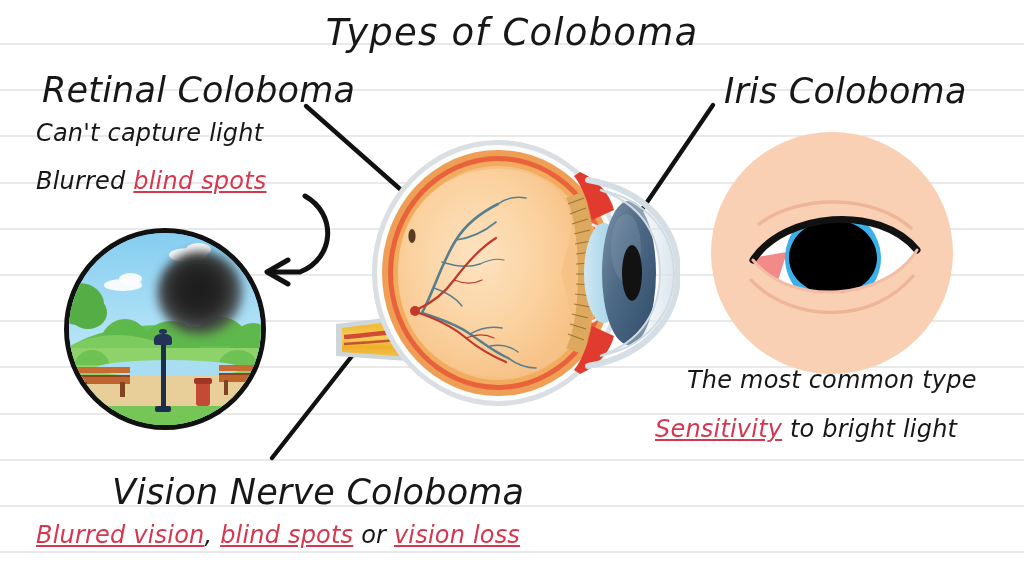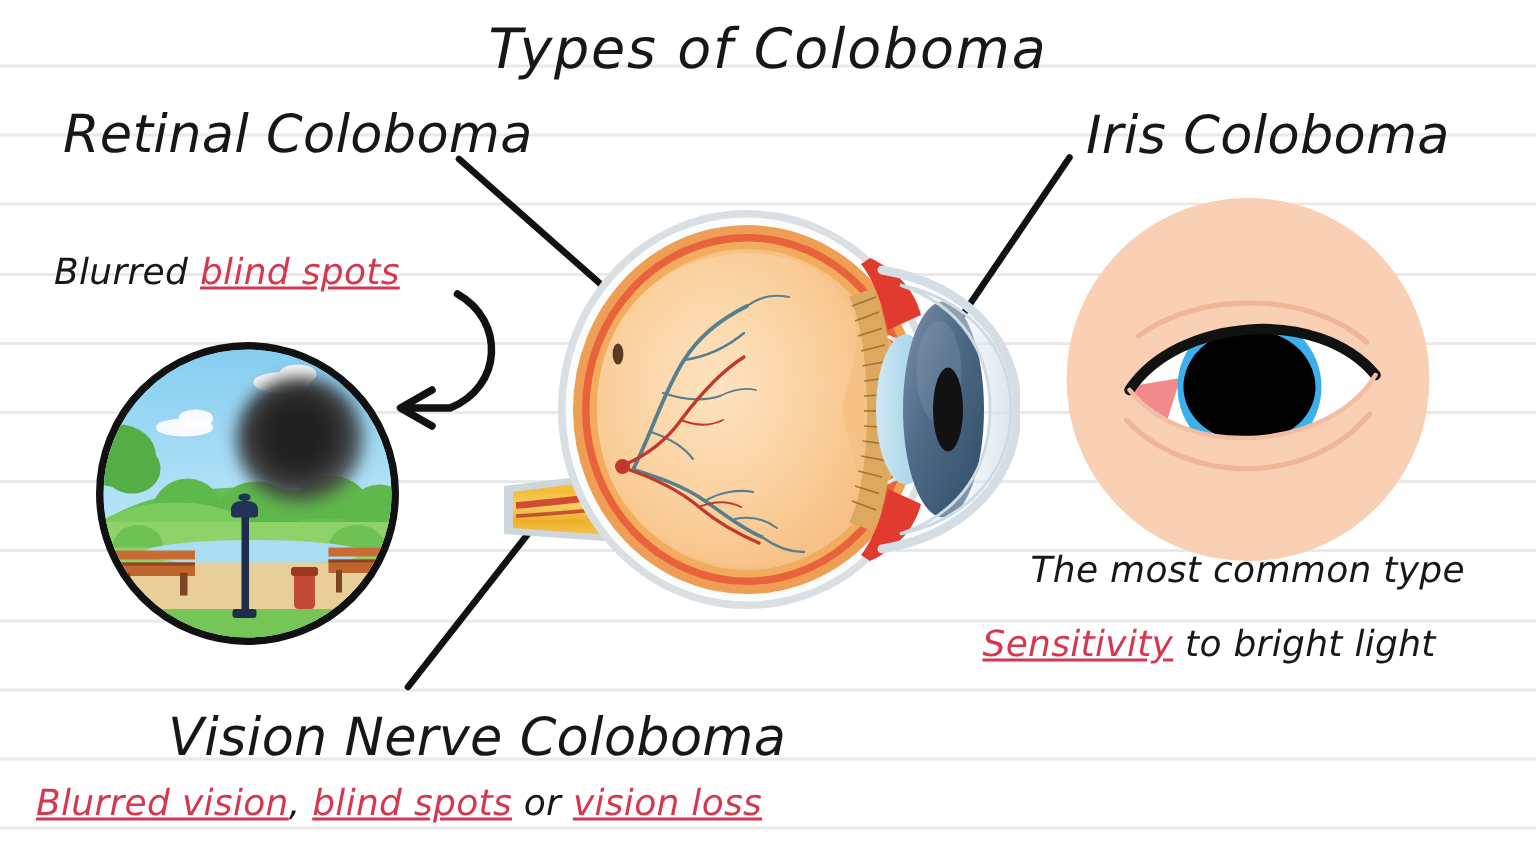--- a/index.html
+++ b/index.html
@@ -107,39 +107,42 @@
     <line x1="713" y1="105" x2="622" y2="239" stroke="#111" stroke-width="4.4" stroke-linecap="round"></line>
     <line x1="272" y1="458" x2="359" y2="347" stroke="#111" stroke-width="4.4" stroke-linecap="round"></line>
     <path d="M 305 196 C 337 214 335 258 300 272 L 272 272" fill="none" stroke="#111" stroke-width="5" stroke-linecap="round"></path>
     <path d="M 288 260 L 267 272 L 288 284" fill="none" stroke="#111" stroke-width="5" stroke-linecap="round" stroke-linejoin="round"></path>
   </svg>
 
   <div id="title" class="hand">Types of Coloboma</div>
 
   <div class="hand lbl" style="left:42px;top:70px;">Retinal Coloboma</div>
 
+  <div class="hand sub" style="left:36px;top:119px;">
+    <span>Can't capture light</span>
+  </div>
 
   <div class="hand sub" style="left:36px;top:167px;">
     <span>Blurred </span><span class="red">blind spots</span>
   </div>
 
   <div class="hand lbl" style="left:724px;top:71px;">Iris Coloboma</div>
 
   <div class="hand sub" style="left:655px;top:366px;margin-left:32px;">
     <span>The most common type</span>
   </div>
 
   <div class="hand sub" style="left:655px;top:415px;">
     <span class="red">Sensitivity</span><span> to bright light</span>
   </div>
 
 
   <div class="hand lbl" style="left:112px;top:472px;">Vision Nerve Coloboma</div>
 
-  <div class="hand sub" style="left:24px;top:521px;text-align:right;">
+  <div class="hand sub" style="left:36px;top:521px;text-align:right;">
     <span class="red">Blurred vision</span><span>, </span><span class="red">blind spots</span><span> or </span><span class="red">vision loss</span>
   </div>
 
   <svg id="eyeX" viewBox="0 0 350 290">
     <defs>
       <radialGradient id="vitG" cx="46%" cy="42%" r="62%">
         <stop offset="0%" stop-color="#fde3c1"></stop>
         <stop offset="60%" stop-color="#fbd2a0"></stop>
         <stop offset="100%" stop-color="#f7c287"></stop>
       </radialGradient>

